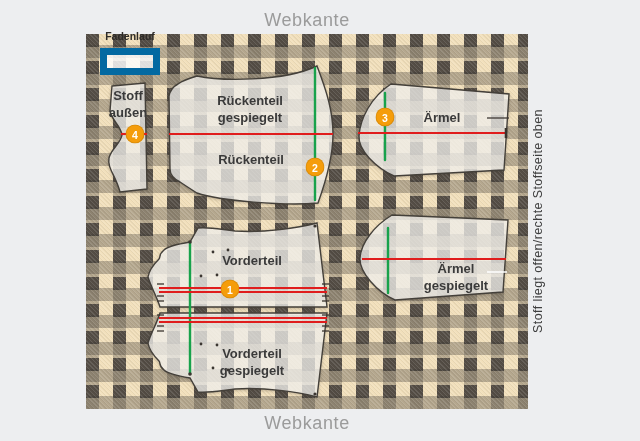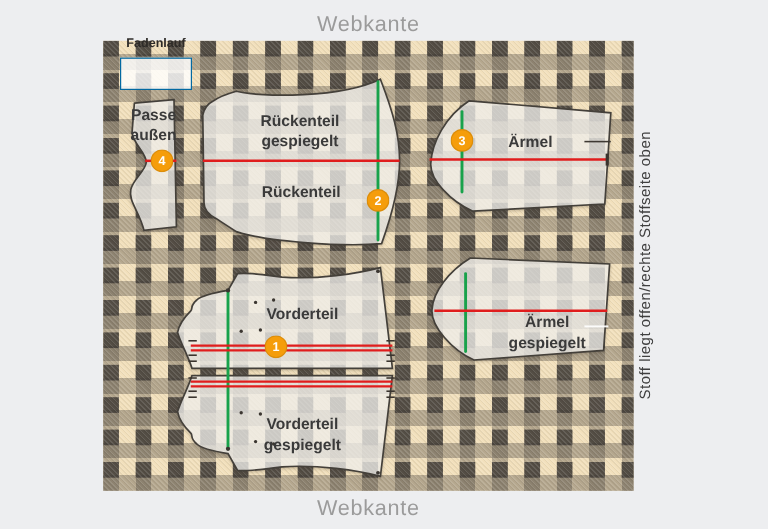--- a/index.html
+++ b/index.html
@@ -58,21 +58,21 @@
   }
   .marker{
     position:absolute;width:19px;height:19px;border-radius:50%;
     background:var(--orange);border:1px solid rgba(0,0,0,0.10);
     color:#fff;font-size:10.5px;font-weight:700;
     display:flex;align-items:center;justify-content:center;
     transform:translate(-50%,-50%);
   }
   .fadenlauf-box{
     position:absolute;left:100px;top:48px;width:60px;height:27px;
-    background:rgba(255,255,255,0.82);border:1px solid #0369a1;
+    background:rgba(255,255,255,0.82);border:7px solid #0369a1;
     display:flex;flex-direction:column;align-items:center;justify-content:center;
     padding:1px 3px 2px 3px;
     gap:48px;
   }
   .fadenlauf-text{color:#2e2b28;font-size:10.5px;font-weight:600;white-space:nowrap;line-height:1.1;}
   .fadenlauf-arrow{align-self:flex-end;margin-top:1px;margin-right:1px;}
 </style>
 </head>
 <body>
 
@@ -146,21 +146,21 @@
   </svg>
 
   <div class="fadenlauf-box">
     <span class="fadenlauf-text">Fadenlauf</span>
     <svg class="fadenlauf-arrow" width="38" height="7" viewBox="0 0 38 7">
       <line x1="1" y1="3.5" x2="31" y2="3.5" stroke="#2e2a26" stroke-width="1.2"></line>
       <polygon points="31,0.5 38,3.5 31,6.5" fill="#2e2a26"></polygon>
     </svg>
   </div>
 
-  <div class="plabel" style="left:128px;top:104px;width:48px;">Passe außen</div>
+  <div class="plabel" style="left:128px;top:104px;width:48px;">Stoff außen</div>
   <div class="plabel" style="left:251px;top:160px;width:112px;">Rückenteil</div>
   <div class="plabel" style="left:250px;top:109px;width:112px;">Rückenteil gespiegelt</div>
   <div class="plabel" style="left:442px;top:118px;width:80px;">Ärmel</div>
   <div class="plabel" style="left:456px;top:277px;width:86px;">Ärmel gespiegelt</div>
   <div class="plabel" style="left:252px;top:261px;width:112px;">Vorderteil</div>
   <div class="plabel" style="left:252px;top:362px;width:96px;">Vorderteil gespiegelt</div>
 
   <div class="marker" style="left:230px;top:289px;">
       <span>1</span>
     </div>

